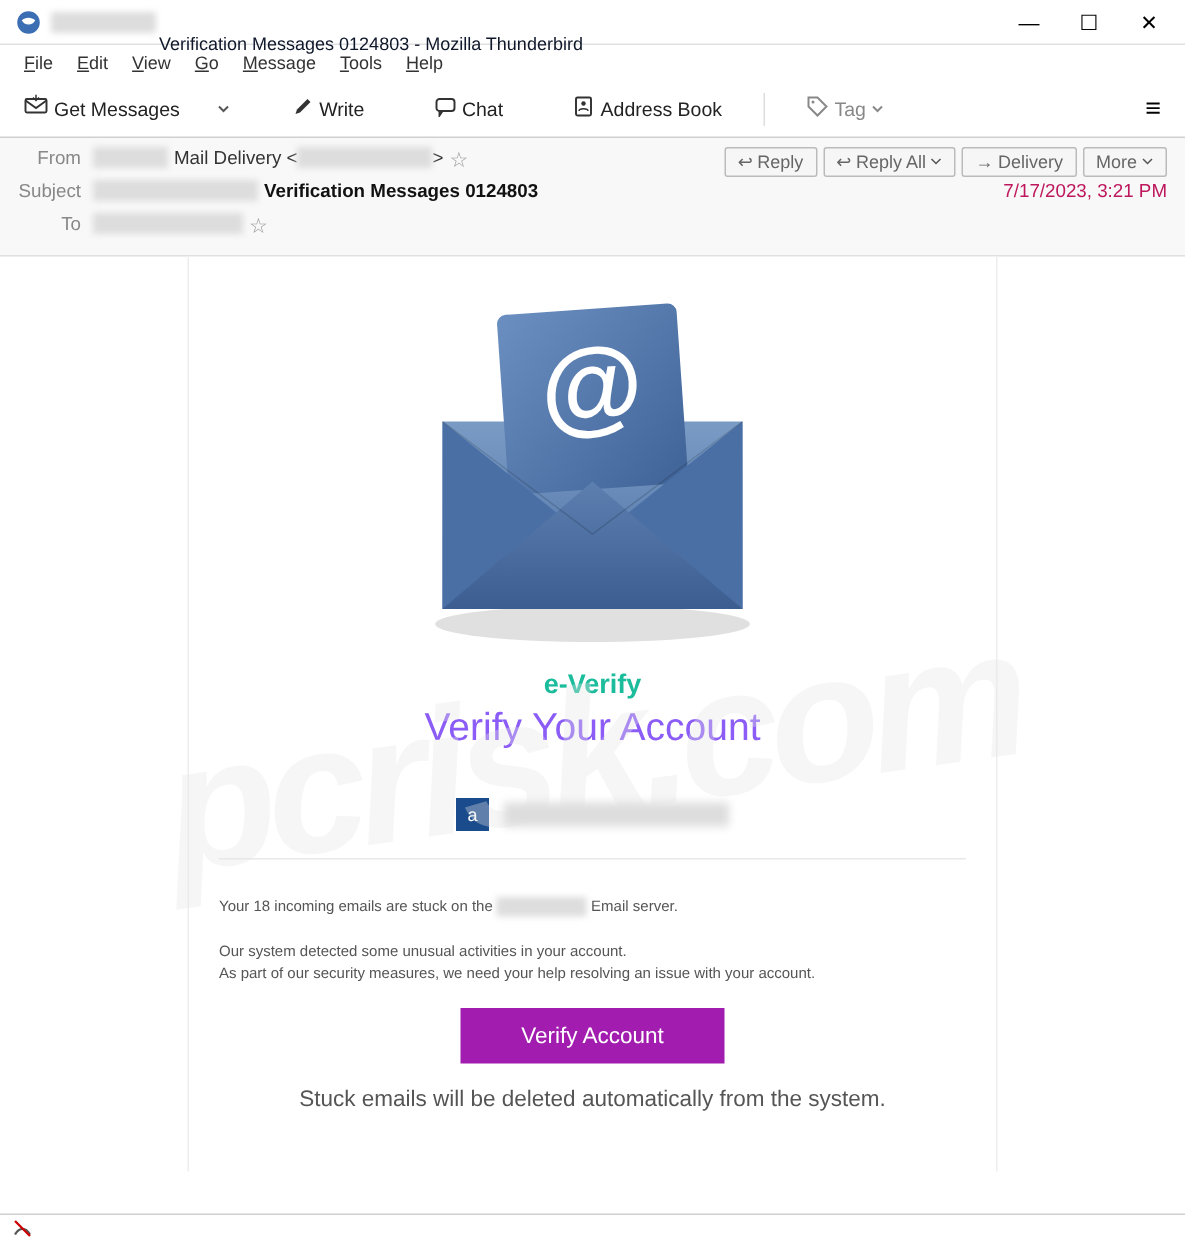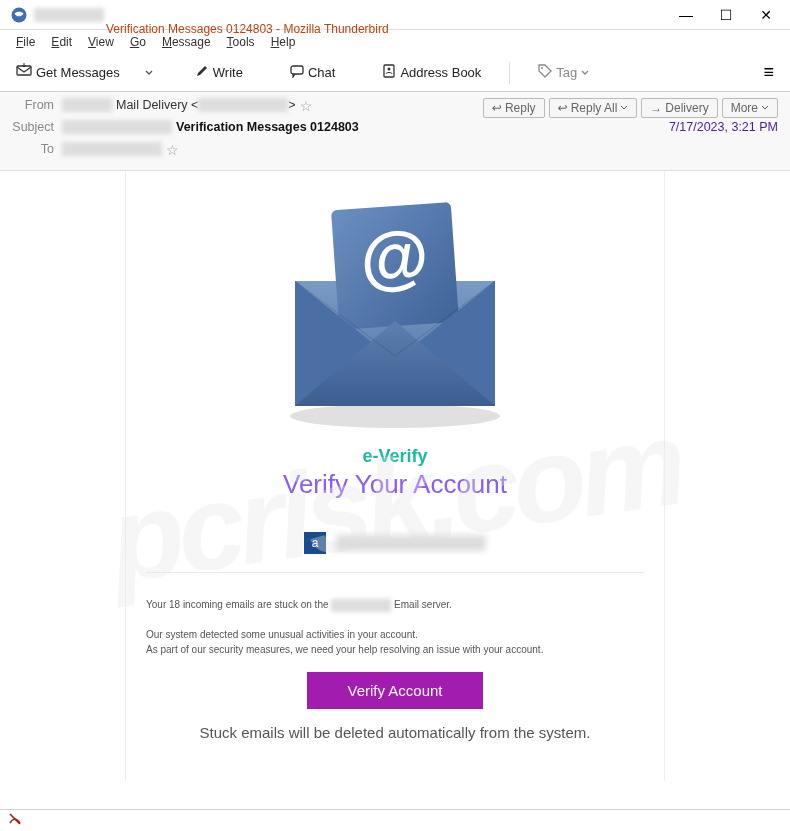--- a/index.html
+++ b/index.html
@@ -3,21 +3,21 @@
 <meta charset="utf-8">
 <style>
 * { box-sizing: border-box; margin: 0; padding: 0; }
 body { font-family: "Segoe UI", Tahoma, sans-serif; font-size: 13px; background: #fff; width: 790px; height: 831px; overflow: hidden; position: relative; }
 
 
 .titlebar { height: 30px; background: #fff; border-bottom: 1px solid #e0e0e0; display: flex; align-items: center; padding: 0 4px; }
 .app-icon { width: 18px; height: 18px; margin: 0 6px; }
 .app-icon svg { width: 18px; height: 18px; }
 .title-blur { width: 70px; height: 14px; background: #ddd; filter: blur(2px); margin-right: 2px; }
-.title-text { font-size: 12px; color: #c2410c; margin-top: 28px; }
+.title-text { font-size: 12px; color: #0f172a; margin-top: 28px; }
 .win-controls { margin-left: auto; display: flex; }
 .win-btn { width: 40px; height: 28px; display: flex; align-items: center; justify-content: center; font-size: 14px; cursor: pointer; }
 
 
 .menubar { height: 24px; background: #fff; display: flex; align-items: center; padding: 0 8px; font-size: 12px; color: #333; }
 .menu-item { padding: 2px 8px; cursor: pointer; }
 .menu-item .u { text-decoration: underline; }
 
 
 .toolbar { height: 38px; background: #fff; border-bottom: 1px solid #d0d0d0; display: flex; align-items: center; padding: 0 8px; gap: 14px; }
@@ -27,21 +27,21 @@
 .spacer { flex: 1; }
 .hamburger { font-size: 18px; padding: 4px 8px; cursor: pointer; }
 
 
 .headerpane { background: #f8f8f8; padding: 6px 12px; font-size: 12.5px; color: #666; border-bottom: 1px solid #e0e0e0; }
 .hdr-row { display: flex; align-items: flex-start; min-height: 22px; }
 .hdr-label { width: 50px; text-align: right; color: #888; padding-right: 8px; }
 .hdr-blur { background: #ddd; filter: blur(2px); height: 14px; border-radius: 1px; }
 .hdr-from-name { color: #333; }
 .hdr-subject { color: #111; font-weight: bold; }
-.hdr-date { color: #4c1d95; }
+.hdr-date { color: #be185d; }
 .star { color: #999; margin: 0 4px; font-size: 14px; cursor: pointer; }
 .action-btns { margin-left: auto; display: flex; gap: 4px; }
 .act-btn { border: 1px solid #bbb; background: #f6f6f6; padding: 2px 8px; border-radius: 2px; font-size: 12px; display: flex; align-items: center; gap: 3px; cursor: pointer; }
 
 
 .msg-area { position: relative; height: 660px; overflow: hidden; display: flex; }
 .msg-scroll { flex: 1; overflow-y: scroll; }
 .msg-inner { width: 540px; margin: 0 auto; background: #fff; padding: 10px 20px 40px; border-left: 1px solid #eee; border-right: 1px solid #eee; }
 
 .env-img { width: 280px; height: 240px; margin: 10px auto 15px; display: block; }

